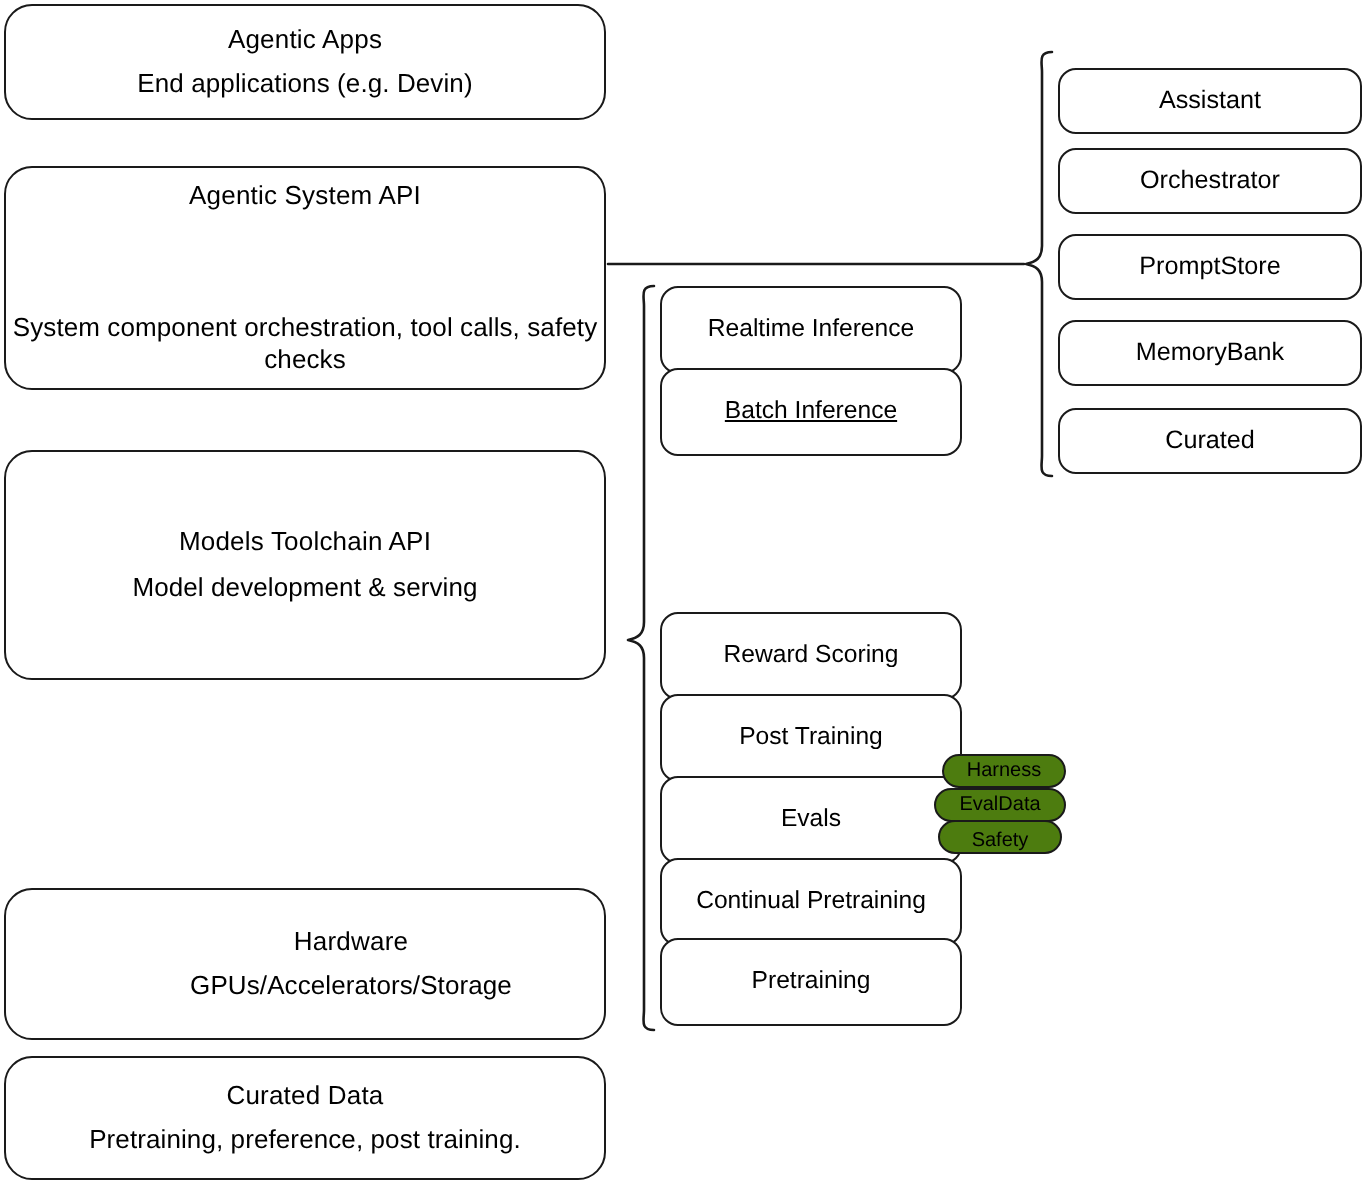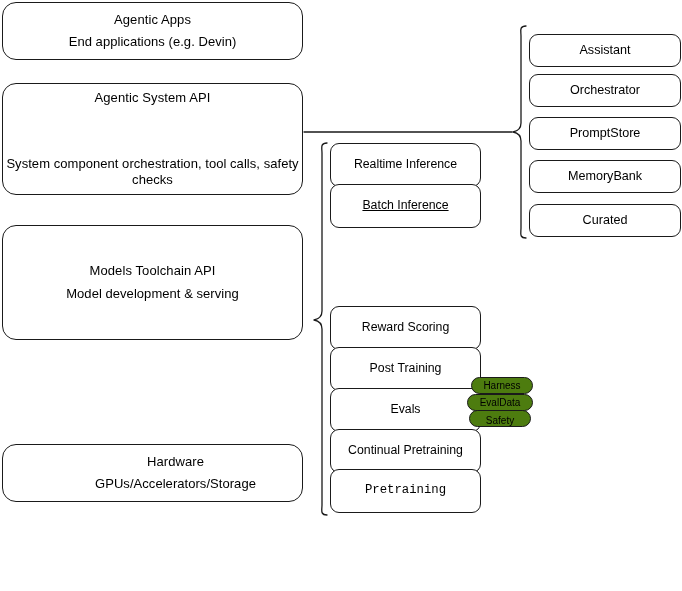--- a/index.html
+++ b/index.html
@@ -144,45 +144,49 @@
     <div class="title">Agentic System API</div>
     <div class="subtitle">System component orchestration, tool calls, safety checks</div>
   </div>
 
   <div class="node layer" style="top:225px; height:115px;">
     <div class="title">Models Toolchain API</div>
     <div class="subtitle">Model development &amp; serving</div>
   </div>
 
 
-  <div class="node layer" style="top:444px; height:58px;padding-left:46px;">
+  <div class="node layer" style="top:444px; height:76px;padding-left:46px;">
     <div class="title">Hardware</div>
     <div class="subtitle">GPUs/Accelerators/Storage</div>
   </div>
 
+  <div class="node layer" style="top:528px; height:62px;">
+    <div class="title">Curated Data</div>
+    <div class="subtitle">Pretraining, preference, post training.</div>
+  </div>
 
   <div class="node mid" style="top:143px;">
     <div class="title">Realtime Inference</div>
   </div>
   <div class="node mid" style="top:184px;text-decoration:underline;">
     <div class="title">Batch Inference</div>
   </div>
   <div class="node mid" style="top:306px;">
     <div class="title">Reward Scoring</div>
   </div>
   <div class="node mid" style="top:347px;">
     <div class="title">Post Training</div>
   </div>
   <div class="node mid" style="top:388px;">
     <div class="title">Evals</div>
   </div>
   <div class="node mid" style="top:429px;">
     <div class="title">Continual Pretraining</div>
   </div>
-  <div class="node mid" style="top:469px;font-family:Liberation Mono, monospace;">
+  <div class="node mid" style="top:469px;">
     <div class="title">Pretraining</div>
   </div>
 
   <div class="pill" style="left:471px; top:377px; width:62px;">
     <span>Harness</span>
   </div>
   <div class="pill" style="left:467px; top:394px; width:66px;">
     <span>EvalData</span>
   </div>
   <div class="pill" style="left:469px; top:410px; width:62px;align-items:flex-end;">

